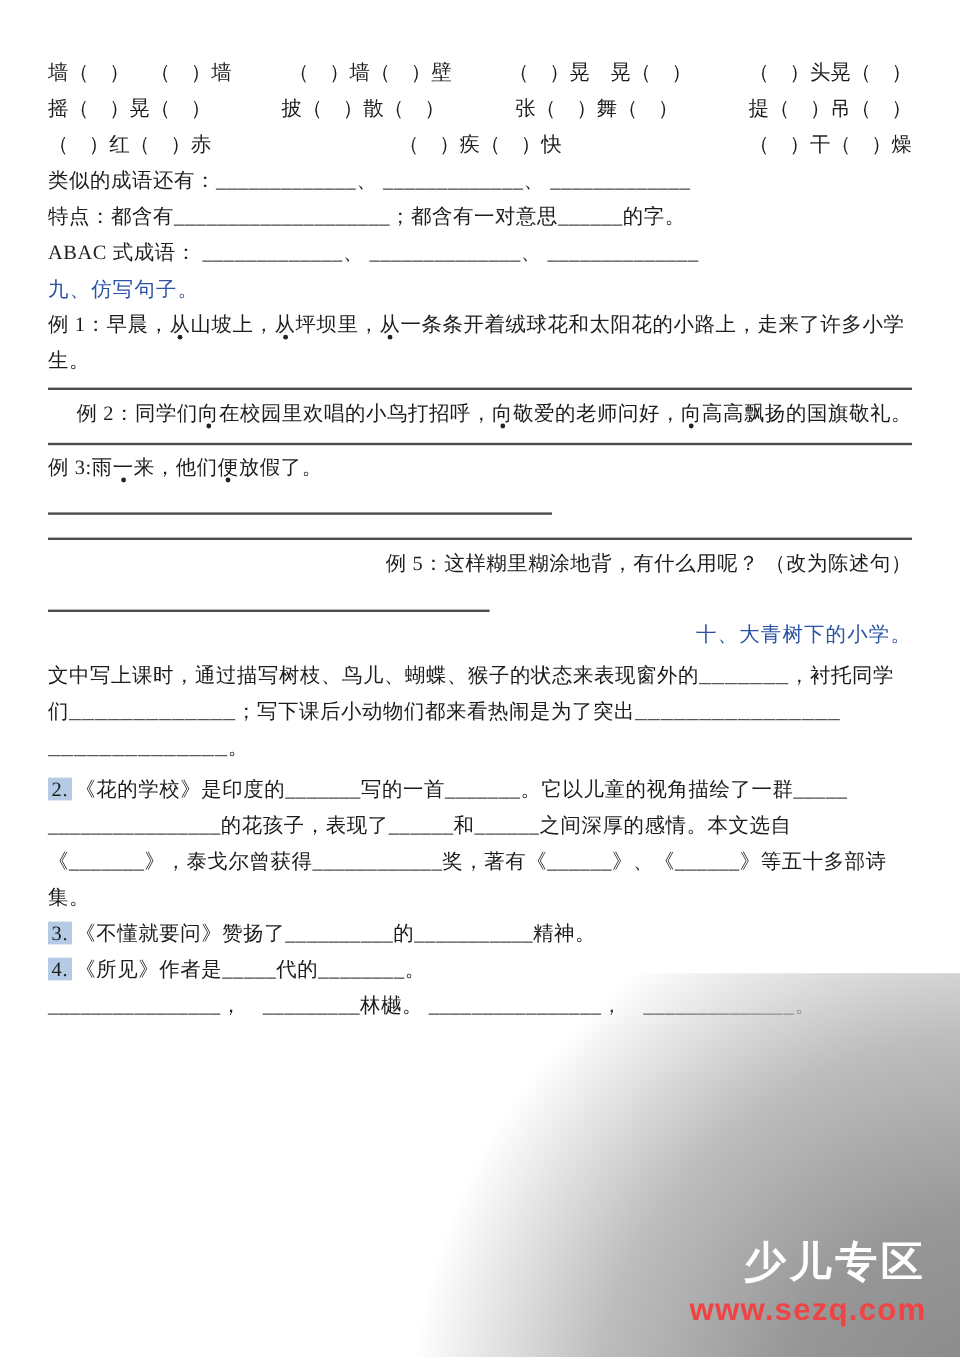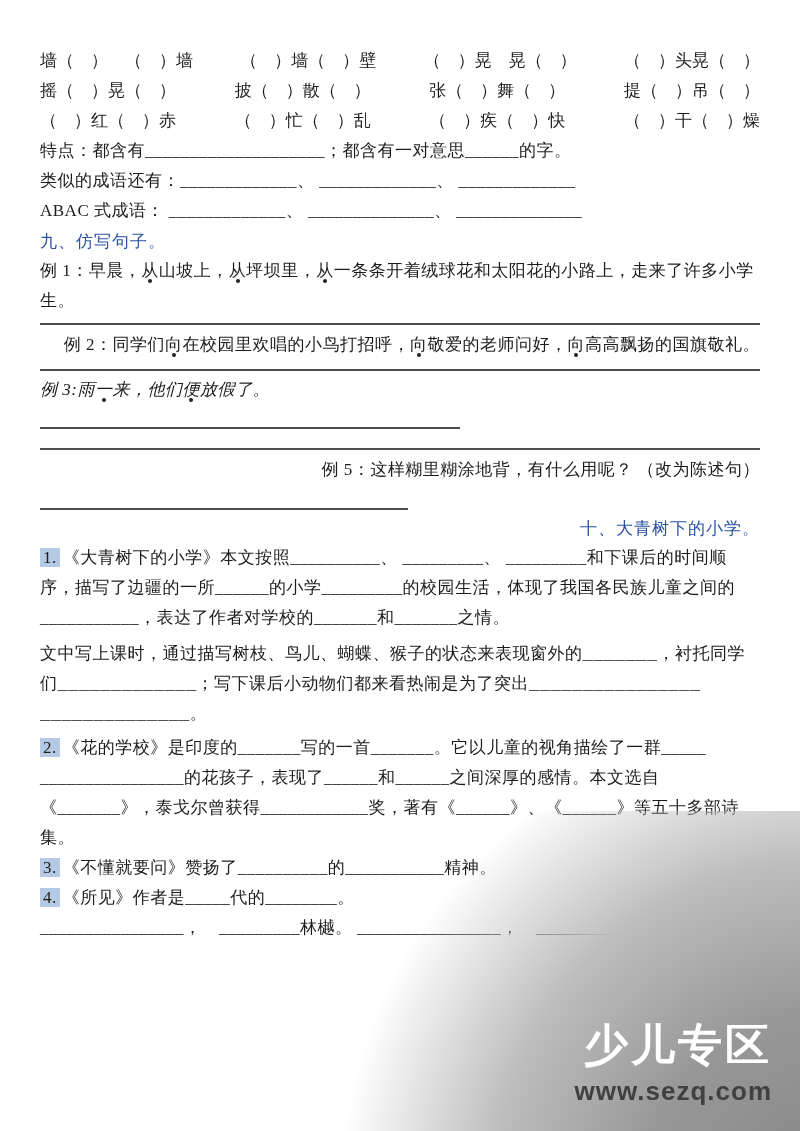--- a/index.html
+++ b/index.html
@@ -15,44 +15,44 @@
   .content{position:absolute;left:40px;top:46px;width:720px;}
   .wrow{display:flex;justify-content:space-between;line-height:30px;white-space:nowrap;}
   .wrow span{display:inline-block;}
   .para{line-height:30px;letter-spacing:0.5px;}
   .hdr{line-height:28px;margin-top:2px;color:#2b52a3;letter-spacing:1px;}
   .ans{border-bottom:2px solid #4d4d4d;height:0;}
   .w-full{width:720px;}
   .w-55{width:420px;}
   .w-50{width:368px;}
   .mt5{margin-top:5px;text-align:right;}  .mt7{margin-top:7px;font-family:Liberation Mono, monospace;}  .mt9{margin-top:9px;}
-  .mt4{margin-top:4px;font-style:italic;}  .mt19{margin-top:19px;} .mt22{margin-top:22px;}
+  .mt4{margin-top:4px;}  .mt19{margin-top:19px;} .mt22{margin-top:22px;}
   .mt23{margin-top:23px;} .mt3{margin-top:3px;}
   .hl{background:#b5cbe5;padding:0 3px;margin-right:3px;}
   .emph{position:relative;}
   .emph::after{
     content:"";position:absolute;left:50%;bottom:-3px;
     width:4px;height:4px;border-radius:50%;background:#222;
     transform:translateX(-50%);
   }
   .corner-shade{
     position:absolute;right:0;bottom:0;width:660px;height:320px;
     background:radial-gradient(circle 640px at 104% 120%,
       #868686 0%, #979797 28%, #bdbdbd 52%, rgba(255,255,255,0) 76%);
     pointer-events:none;
   }
   .wm-title{
     position:absolute;right:28px;bottom:56px;
     font-family:Liberation Mono, monospace;
-    font-weight:bold;font-size:44px;color:#ffffff;letter-spacing:3px;
+    font-weight:bold;font-size:35px;color:#ffffff;letter-spacing:3px;
   }
   .wm-url{
     position:absolute;right:28px;bottom:24px;
     font-family:"Liberation Sans",sans-serif;
-    font-weight:bold;font-size:26px;color:#404040;letter-spacing:1px;
+    font-weight:bold;font-size:26px;color:#ef4444;letter-spacing:1px;
   }
 </style>
 </head>
 <body>
 
 <div class="page">
   <div class="content">
 
     <div class="wrow">
       <span>墙（　）　（　）墙</span>
@@ -61,50 +61,46 @@
       <span>（　）头晃（　）</span>
     </div>
     <div class="wrow">
       <span>摇（　）晃（　）</span>
       <span>披（　）散（　）</span>
       <span>张（　）舞（　）</span>
       <span>提（　）吊（　）</span>
     </div>
     <div class="wrow">
       <span>（　）红（　）赤</span>
-      <span>（　）忙（　）乱</span>
       <span>（　）疾（　）快</span>
       <span>（　）干（　）燥</span>
     </div>
 
+    <div class="para">类似的成语还有：_____________、 _____________、 _____________</div>
     <div class="para">特点：都含有____________________；都含有一对意思______的字。</div>
-    <div class="para">类似的成语还有：_____________、 _____________、 _____________</div>
     <div class="para">ABAC 式成语： _____________、 ______________、 ______________</div>
 
     <div class="hdr">九、仿写句子。</div>
 
     <div class="para">例 1：早晨，<span class="emph">从</span>山坡上，<span class="emph">从</span>坪坝里，<span class="emph">从</span>一条条开着绒球花和太阳花的小路上，走来了许多小学生。</div>
     <div class="ans w-full mt7"></div>
 
     <div class="para mt5">例 2：同学们<span class="emph">向</span>在校园里欢唱的小鸟打招呼，<span class="emph">向</span>敬爱的老师问好，<span class="emph">向</span>高高飘扬的国旗敬礼。</div>
     <div class="ans w-full mt9"></div>
 
     <div class="para mt4">例 3:雨<span class="emph">一</span>来，他们<span class="emph">便</span>放假了。</div>
     <div class="ans w-55 mt22"></div>
 
     <div class="ans w-full mt19"></div>
 
     <div class="para mt5">例 5：这样糊里糊涂地背，有什么用呢？ （改为陈述句）</div>
     <div class="ans w-50 mt23"></div>
 
     <div class="hdr mt5">十、大青树下的小学。</div>
 
-    <div class="para">
-      <span class="hl">1.</span><span>《大青树下的小学》本文按照__________、 _________、 _________和下课后的时间顺序，描写了边疆的一所______的小学_________的校园生活，体现了我国各民族儿童之间的___________，表达了作者对学校的_______和_______之情。</span>
-    </div>
 
     <div class="para mt7">文中写上课时，通过描写树枝、鸟儿、蝴蝶、猴子的状态来表现窗外的_______，衬托同学们_____________；写下课后小动物们都来看热闹是为了突出________________ ______________。</div>
 
     <div class="para mt3">
       <span class="hl">2.</span><span>《花的学校》是印度的_______写的一首_______。它以儿童的视角描绘了一群_____ ________________的花孩子，表现了______和______之间深厚的感情。本文选自《_______》，泰戈尔曾获得____________奖，著有《______》、《______》等五十多部诗集。</span>
     </div>
 
     <div class="para">
       <span class="hl">3.</span><span>《不懂就要问》赞扬了__________的___________精神。</span>
     </div>

